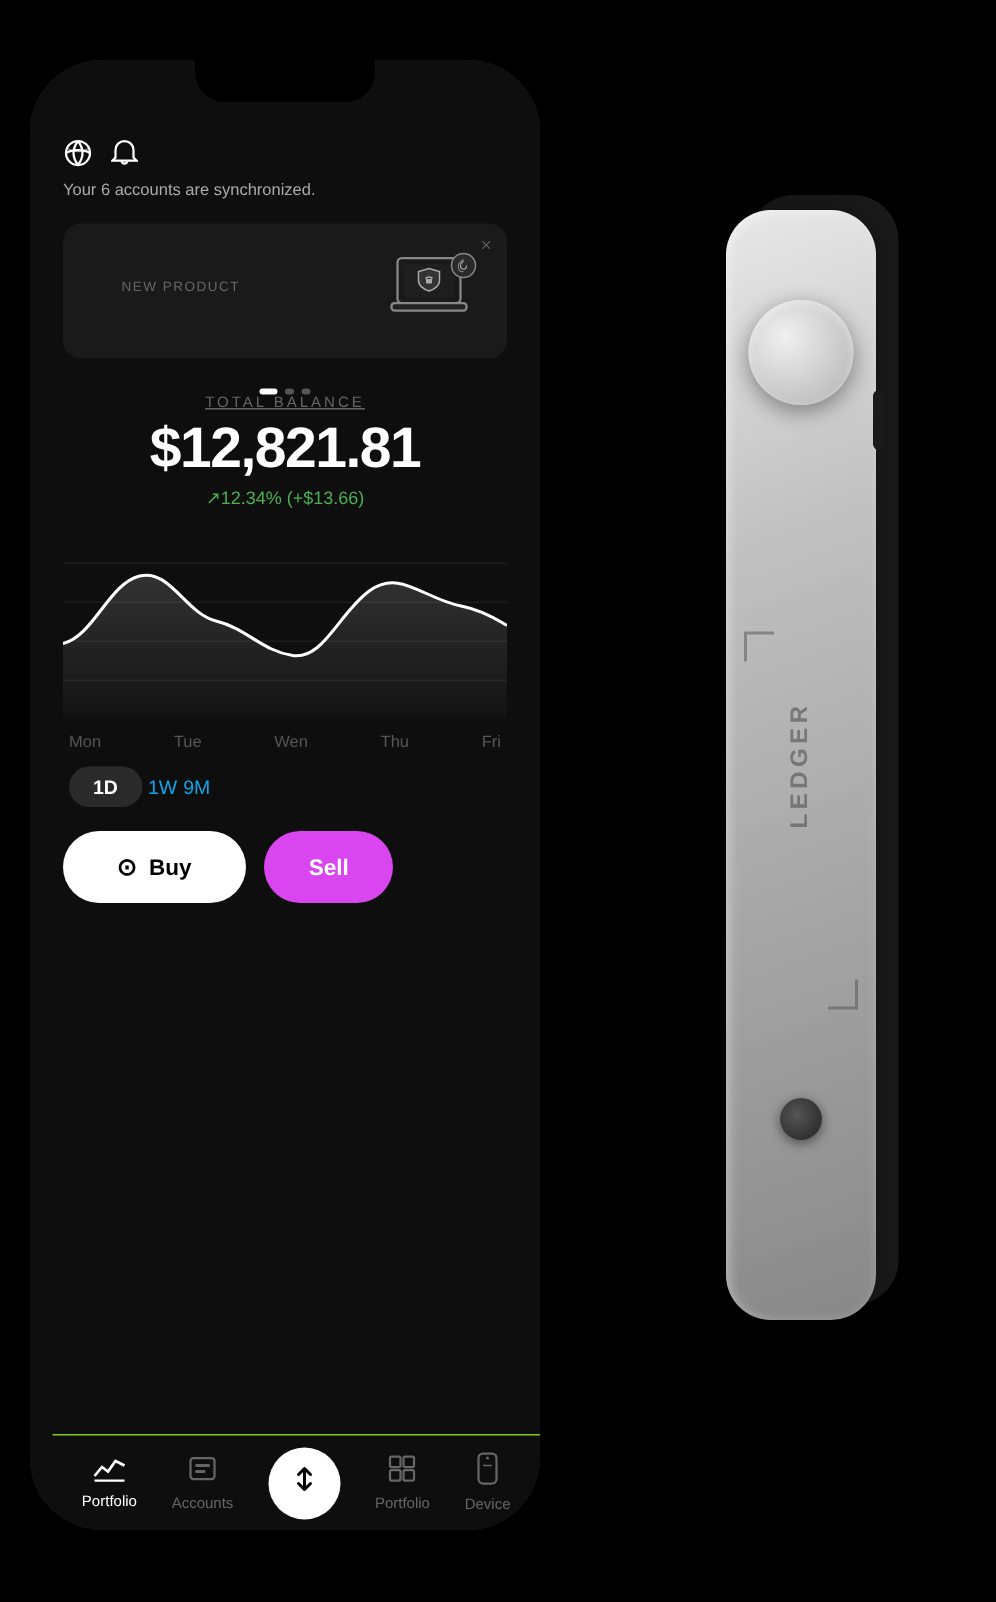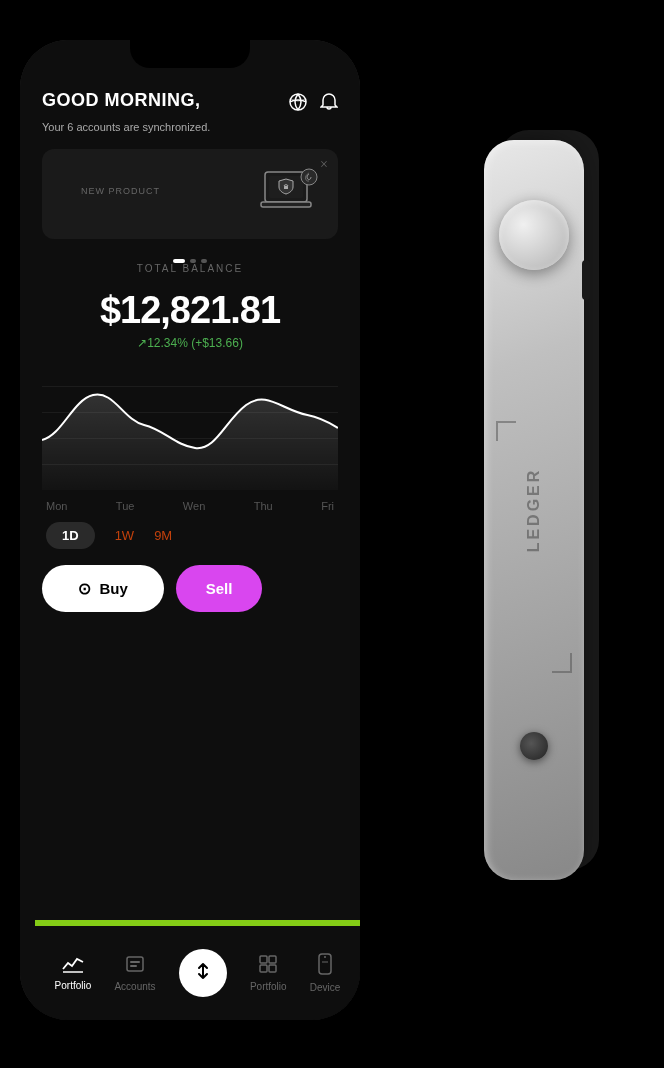--- a/index.html
+++ b/index.html
@@ -176,21 +176,22 @@
       text-align: center;
       margin-bottom: 10px;
     }
 
     .balance-label {
       font-family: Arial, sans-serif;
       color: #666;
       font-size: 10px;
       letter-spacing: 2px;
       text-transform: uppercase;
-      margin-bottom: 15px;
+      margin-bottom: 4px;
+      text-decoration: underline;
     }
 
     .balance-amount {
       font-family: Arial, sans-serif;
       color: #fff;
       font-size: 38px;
       font-weight: 700;
       letter-spacing: -1px;
       margin-bottom: 4px;
     }
@@ -218,30 +219,30 @@
 
     .time-label {
       font-family: Arial, sans-serif;
       color: #555;
       font-size: 11px;
     }
 
     
     .time-range {
       display: flex;
-      gap: 20px;
+      gap: 4px;
       align-items: center;
       padding: 0 4px;
       margin-bottom: 16px;
     }
 
     .time-btn {
       font-family: Arial, sans-serif;
       font-size: 13px;
-      color: #c2410c;
+      color: #0ea5e9;
       background: none;
       border: none;
       cursor: pointer;
       padding: 0;
     }
 
     .time-btn.active {
       color: #fff;
       background: #2a2a2a;
       border-radius: 20px;
@@ -281,27 +282,27 @@
       font-weight: 600;
       cursor: pointer;
     }
 
     
     .bottom-nav {
       position: absolute;
       bottom: 0;
       left: 15px;
       right: 0;
-      height: 100px;
+      height: 64px;
       background: #0e0e0e;
       display: flex;
       align-items: center;
       justify-content: space-around;
       padding: 0 8px;
-      border-top: 6px solid #84cc16;
+      border-top: 1px solid #84cc16;
     }
 
     .nav-item {
       display: flex;
       flex-direction: column;
       align-items: center;
       gap: 4px;
       padding: 4px 8px;
       cursor: pointer;
     }
@@ -464,21 +465,20 @@
 
 <div class="scene">
 
   <div class="phone">
     <div class="phone-notch"></div>
     <div class="phone-screen">
 
       <div class="screen-content">
 
         <div class="header">
-          <div class="greeting">GOOD MORNING,</div>
           <div class="header-icons">
             <span class="header-icon">
               <svg width="20" height="20" viewBox="0 0 20 20" fill="none">
                 <circle cx="10" cy="10" r="8" stroke="#fff" stroke-width="1.5"></circle>
                 <path d="M10 2 Q13 6 13 10 Q13 14 10 18" stroke="#fff" stroke-width="1.5" fill="none"></path>
                 <path d="M10 2 Q7 6 7 10 Q7 14 10 18" stroke="#fff" stroke-width="1.5" fill="none"></path>
                 <path d="M2 10 Q5 8 10 8 Q15 8 18 10" stroke="#fff" stroke-width="1.5" fill="none"></path>
                 <path d="M3 7 Q6 9 10 9 Q14 9 17 7" stroke="#fff" stroke-width="1" fill="none" opacity="0.5"></path>
               </svg>
             </span>

